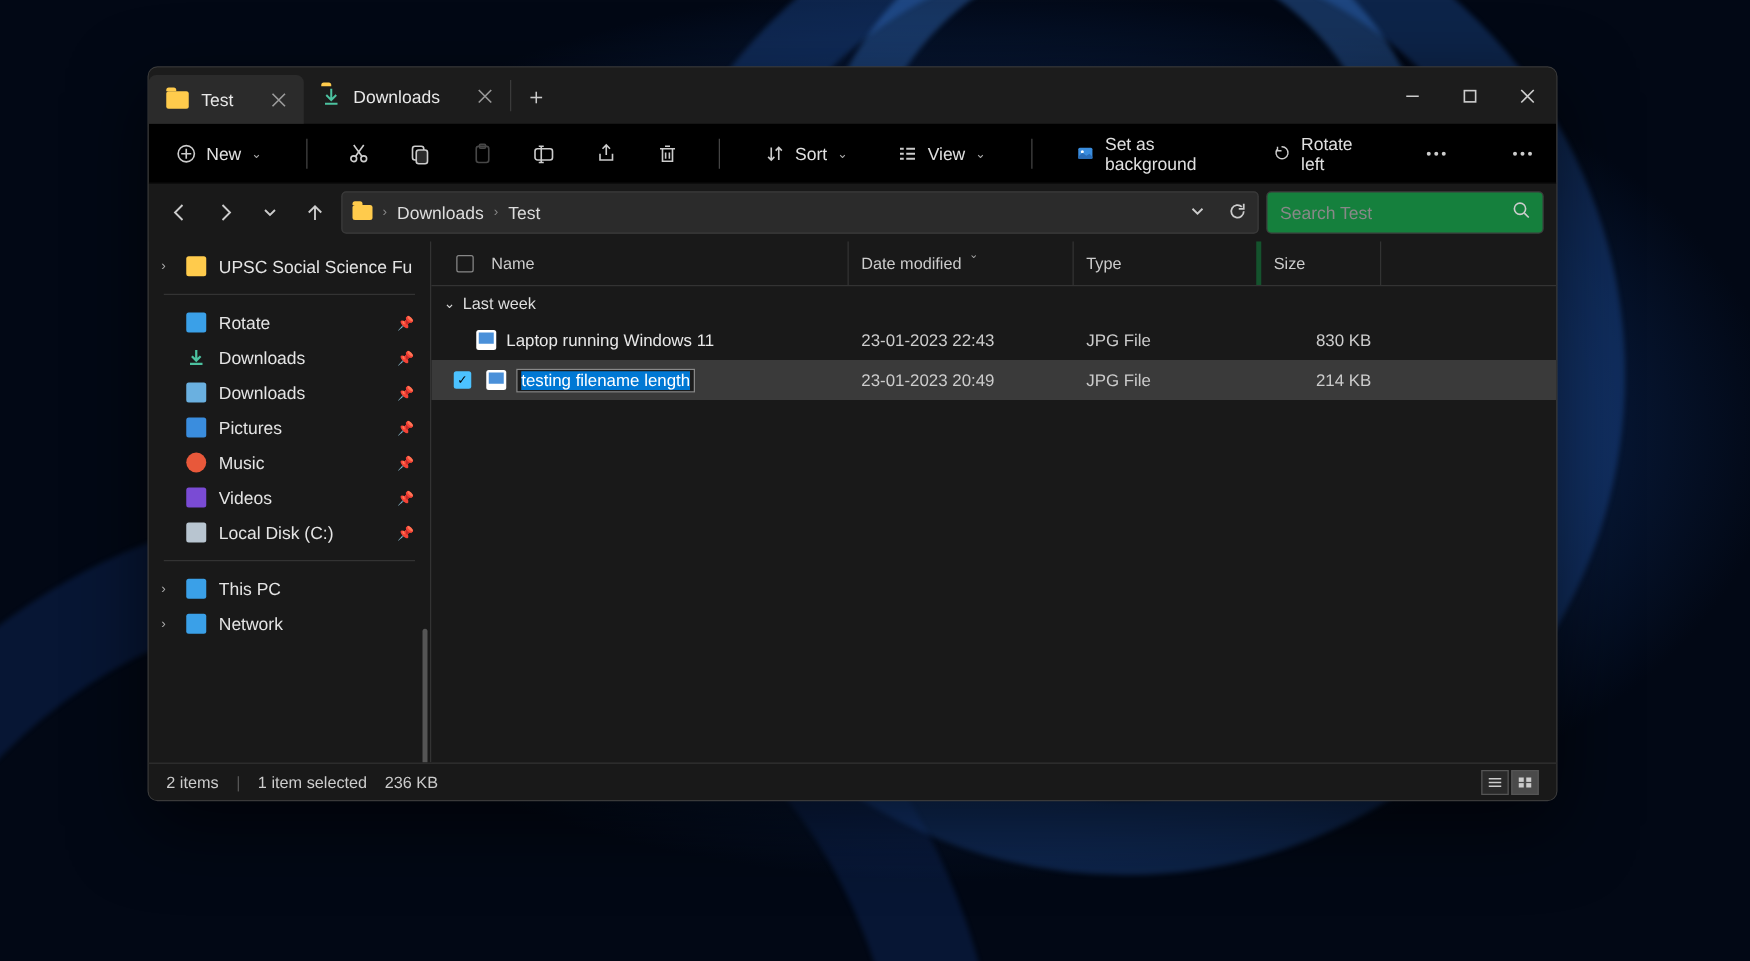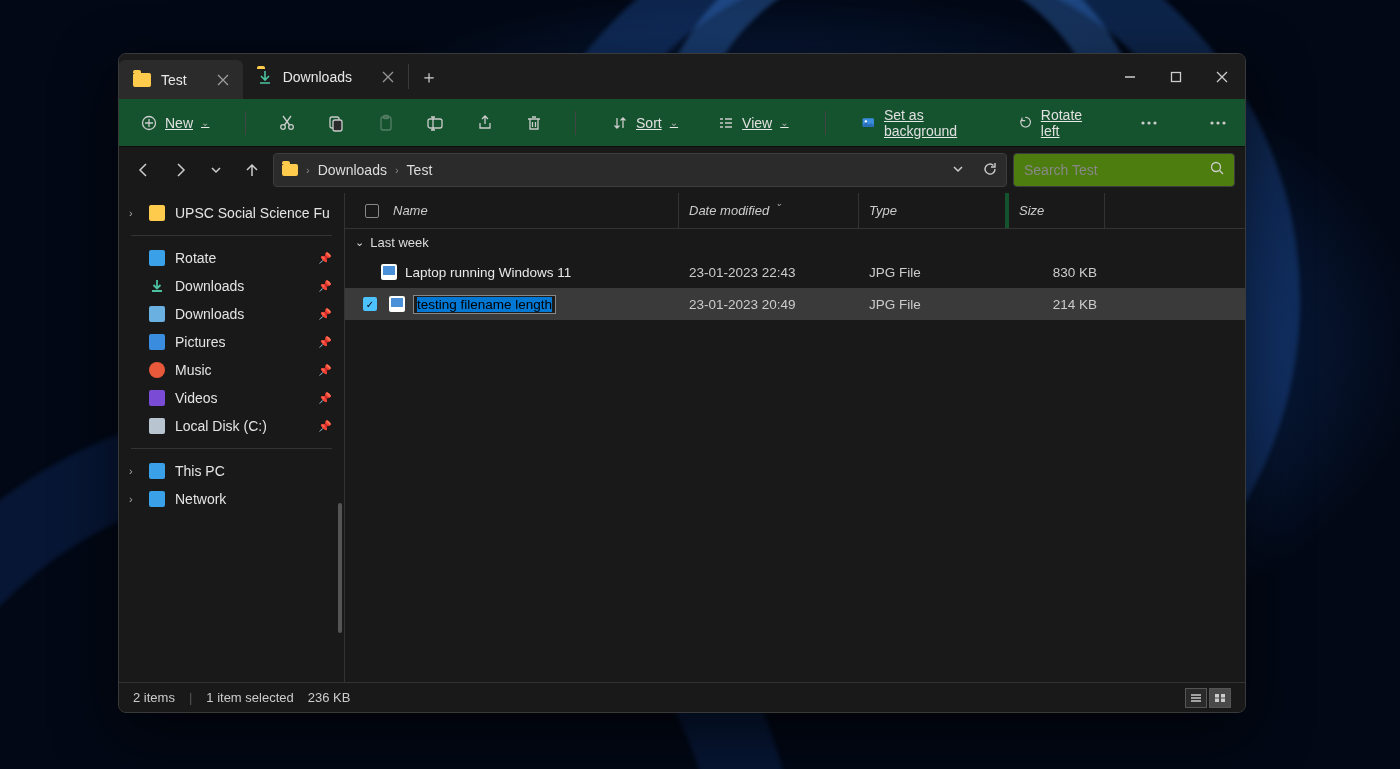--- a/index.html
+++ b/index.html
@@ -7,87 +7,87 @@
     width: 1400px; height: 769px; overflow: hidden;
     background: radial-gradient(ellipse at 55% 45%, #1a5fd8 0%, #0d2a5c 30%, #020815 60%);
     position: relative;
   }
   .swirl { position:absolute; border-radius:50%; filter:blur(2px); }
   .swirl1 { width:800px; height:800px; left:500px; top:-100px; border:60px solid rgba(46,119,232,0.25); }
   .swirl2 { width:500px; height:500px; left:650px; top:-80px; border:40px solid rgba(70,150,255,0.3); }
   .swirl3 { width:1000px; height:1000px; left:-200px; top:400px; border:80px solid rgba(30,80,180,0.2); }
 
   .window {
-    position: absolute; left: 118px; top: 53px; width: 1128px; height: 660px;
+    position: absolute; left: 118px; top: 53px; width: 1128px; height: 588px;
     background: #1c1c1c; border: 1px solid #3a3a3a; border-radius: 8px;
     box-shadow: 0 20px 60px rgba(0,0,0,0.6);
     display: flex; flex-direction: column; overflow: hidden; color: #e8e8e8;
   }
 
   .titlebar { display: flex; align-items: stretch; height: 45px; background: #1c1c1c; }
   .tab { display:flex; align-items:center; gap:10px; padding:0 14px; font-size:14px; position:relative; }
   .tab.active { background:#2b2b2b; border-radius:6px 6px 0 0; margin-top:6px; }
   .tab-icon { width:18px; height:14px; background:#ffcb4c; border-radius:2px; position:relative; }
   .tab-icon::before { content:''; position:absolute; top:-3px; left:0; width:8px; height:3px; background:#ffcb4c; border-radius:2px 2px 0 0; }
   .tab-icon.download { background:none; width:16px; height:16px; }
   .tab-close { width:12px; height:12px; opacity:0.7; cursor:pointer; margin-left:20px; }
   .tab-close svg, .wbtn svg, .icon-btn svg { display:block; }
   .tab-sep { width:1px; background:#3a3a3a; margin:10px 0; }
   .new-tab { display:flex; align-items:center; justify-content:center; width:40px; color:#ccc; font-size:18px; }
   .titlebar-spacer { flex:1; }
   .window-controls { display:flex; }
   .wbtn { width:46px; display:flex; align-items:center; justify-content:center; color:#ccc; }
 
-  .toolbar { display:flex; align-items:center; height:48px; padding:0 12px; gap:20px; background:#14532d; border-bottom:1px solid #0d0d0d;text-decoration:underline; }
+  .toolbar { display:flex; align-items:center; height:48px; padding:0 12px; gap:20px; background:#000000; border-bottom:1px solid #0d0d0d; }
   .tbtn { display:flex; align-items:center; gap:8px; padding:6px 10px; border-radius:4px; font-size:14px; color:#e0e0e0; }
   .tsep { width:1px; height:24px; background:#444; margin:0 6px; }
   .icon-btn { width:36px; height:36px; display:flex; align-items:center; justify-content:center; color:#c8c8c8; border-radius:4px; }
   .icon-btn.disabled { opacity:0.35; }
   .chev { font-size:10px; color:#aaa; }
 
   .navbar { display:flex; align-items:center; height:46px; padding:0 10px; gap:6px; background:#191919; }
   .nav-icn { width:30px; height:30px; display:flex; align-items:center; justify-content:center; color:#ccc; border-radius:4px; }
   .address { flex:1; display:flex; align-items:center; gap:8px; background:#2b2b2b; border:1px solid #3d3d3d; border-radius:4px; height:34px; padding:0 8px; font-size:14px; }
   .crumb { color:#ddd; }
   .crumb-sep { color:#888; font-size:11px; }
   .address-spacer { flex:1; }
-  .search { display:flex; align-items:center; background:#4d7c0f; border:1px solid #3d3d3d; border-radius:4px; height:34px; padding:0 10px; width:222px; }
+  .search { display:flex; align-items:center; background:#15803d; border:1px solid #3d3d3d; border-radius:4px; height:34px; padding:0 10px; width:222px; }
   .search input { flex:1; background:none; border:none; outline:none; color:#ddd; font-size:14px; }
   .search input::placeholder { color:#888; }
 
   .body { flex:1; display:flex; overflow:hidden; }
   .sidebar { width:226px; background:#191919; border-right:1px solid #333; display:flex; flex-direction:column; padding:6px 0; overflow:hidden; position:relative;}
   .side-item { display:flex; align-items:center; gap:10px; padding:6px 12px 6px 30px; font-size:14px; color:#e4e4e4; white-space:nowrap; position:relative; }
   .side-item .pin { position:absolute; right:12px; color:#888; font-size:11px; }
   .side-item .expand { position:absolute; left:10px; color:#aaa; font-size:11px; }
   .side-sep { height:1px; background:#333; margin:8px 12px; }
   .side-scroll { position:absolute; right:2px; top:310px; width:4px; height:130px; background:#555; border-radius:2px; }
   .sq { width:16px; height:16px; border-radius:2px; flex-shrink:0; display:flex; align-items:center; justify-content:center; }
 
   .content { flex:1; background:#191919; display:flex; flex-direction:column; }
-  .cols { display:flex; align-items:center; height:36px; border-bottom:1px solid #333; font-size:13px; color:#ccc;font-style:italic; }
+  .cols { display:flex; align-items:center; height:36px; border-bottom:1px solid #333; font-size:13px; color:#ccc; }
   .col-name { width:334px; padding-left:20px; display:flex; align-items:center; gap:14px; border-right:1px solid #333; height:100%; }
   .col-date { width:180px; padding-left:10px; border-right:1px solid #333; height:100%; display:flex; align-items:center; gap:6px; }
   .col-type { width:150px; padding-left:10px; border-right:4px solid #14532d; height:100%; display:flex; align-items:center; }
   .col-size { width:96px; padding-left:10px; border-right:1px solid #333; height:100%; display:flex; align-items:center; }
   .chkbox { width:14px; height:14px; border:1px solid #888; border-radius:2px; }
 
   .group-hdr { display:flex; align-items:center; gap:6px; padding:6px 0 6px 10px; font-size:13px; color:#ddd; }
   .row { display:flex; align-items:center; height:32px; font-size:13.5px; }
   .row .rname { width:334px; padding-left:36px; display:flex; align-items:center; gap:8px; }
   .row .rdate { width:180px; padding-left:10px; color:#ccc; }
   .row .rtype { width:150px; padding-left:10px; color:#ccc; }
   .row .rsize { width:96px; text-align:right; padding-right:8px; color:#ccc; }
   .row.selected { background:#3a3a3a; }
   .row.selected .rname { padding-left:18px; }
   .row .sel-chk { width:14px; height:14px; background:#4cc2ff; border-radius:2px; display:flex; align-items:center; justify-content:center; color:#000; font-size:10px; margin-right:4px; }
   .file-ico { width:16px; height:16px; background:#fff; border-radius:2px; flex-shrink:0; position:relative; }
   .file-ico::after { content:''; position:absolute; inset:2px 2px 5px 2px; background:#4a90d9; }
   .rename-box { background:#1c1c1c; border:1px solid #888; padding:1px 3px; }
-  .rename-box span { background:#0078d4; color:#000000; }
+  .rename-box span { background:#0078d4; color:#ffffff; }
 
   .status { height:30px; border-top:1px solid #333; display:flex; align-items:center; padding:0 14px; font-size:13px; color:#ccc; gap:14px; background:#191919; }
   .status-sep { color:#555; }
   .status-right { margin-left:auto; display:flex; gap:2px; }
   .view-toggle { width:22px; height:20px; border:1px solid #555; display:flex; align-items:center; justify-content:center; background:#2a2a2a; }
   .view-toggle.active { background:#4a4a4a; }
 </style>
 </head>
 <body>
 

